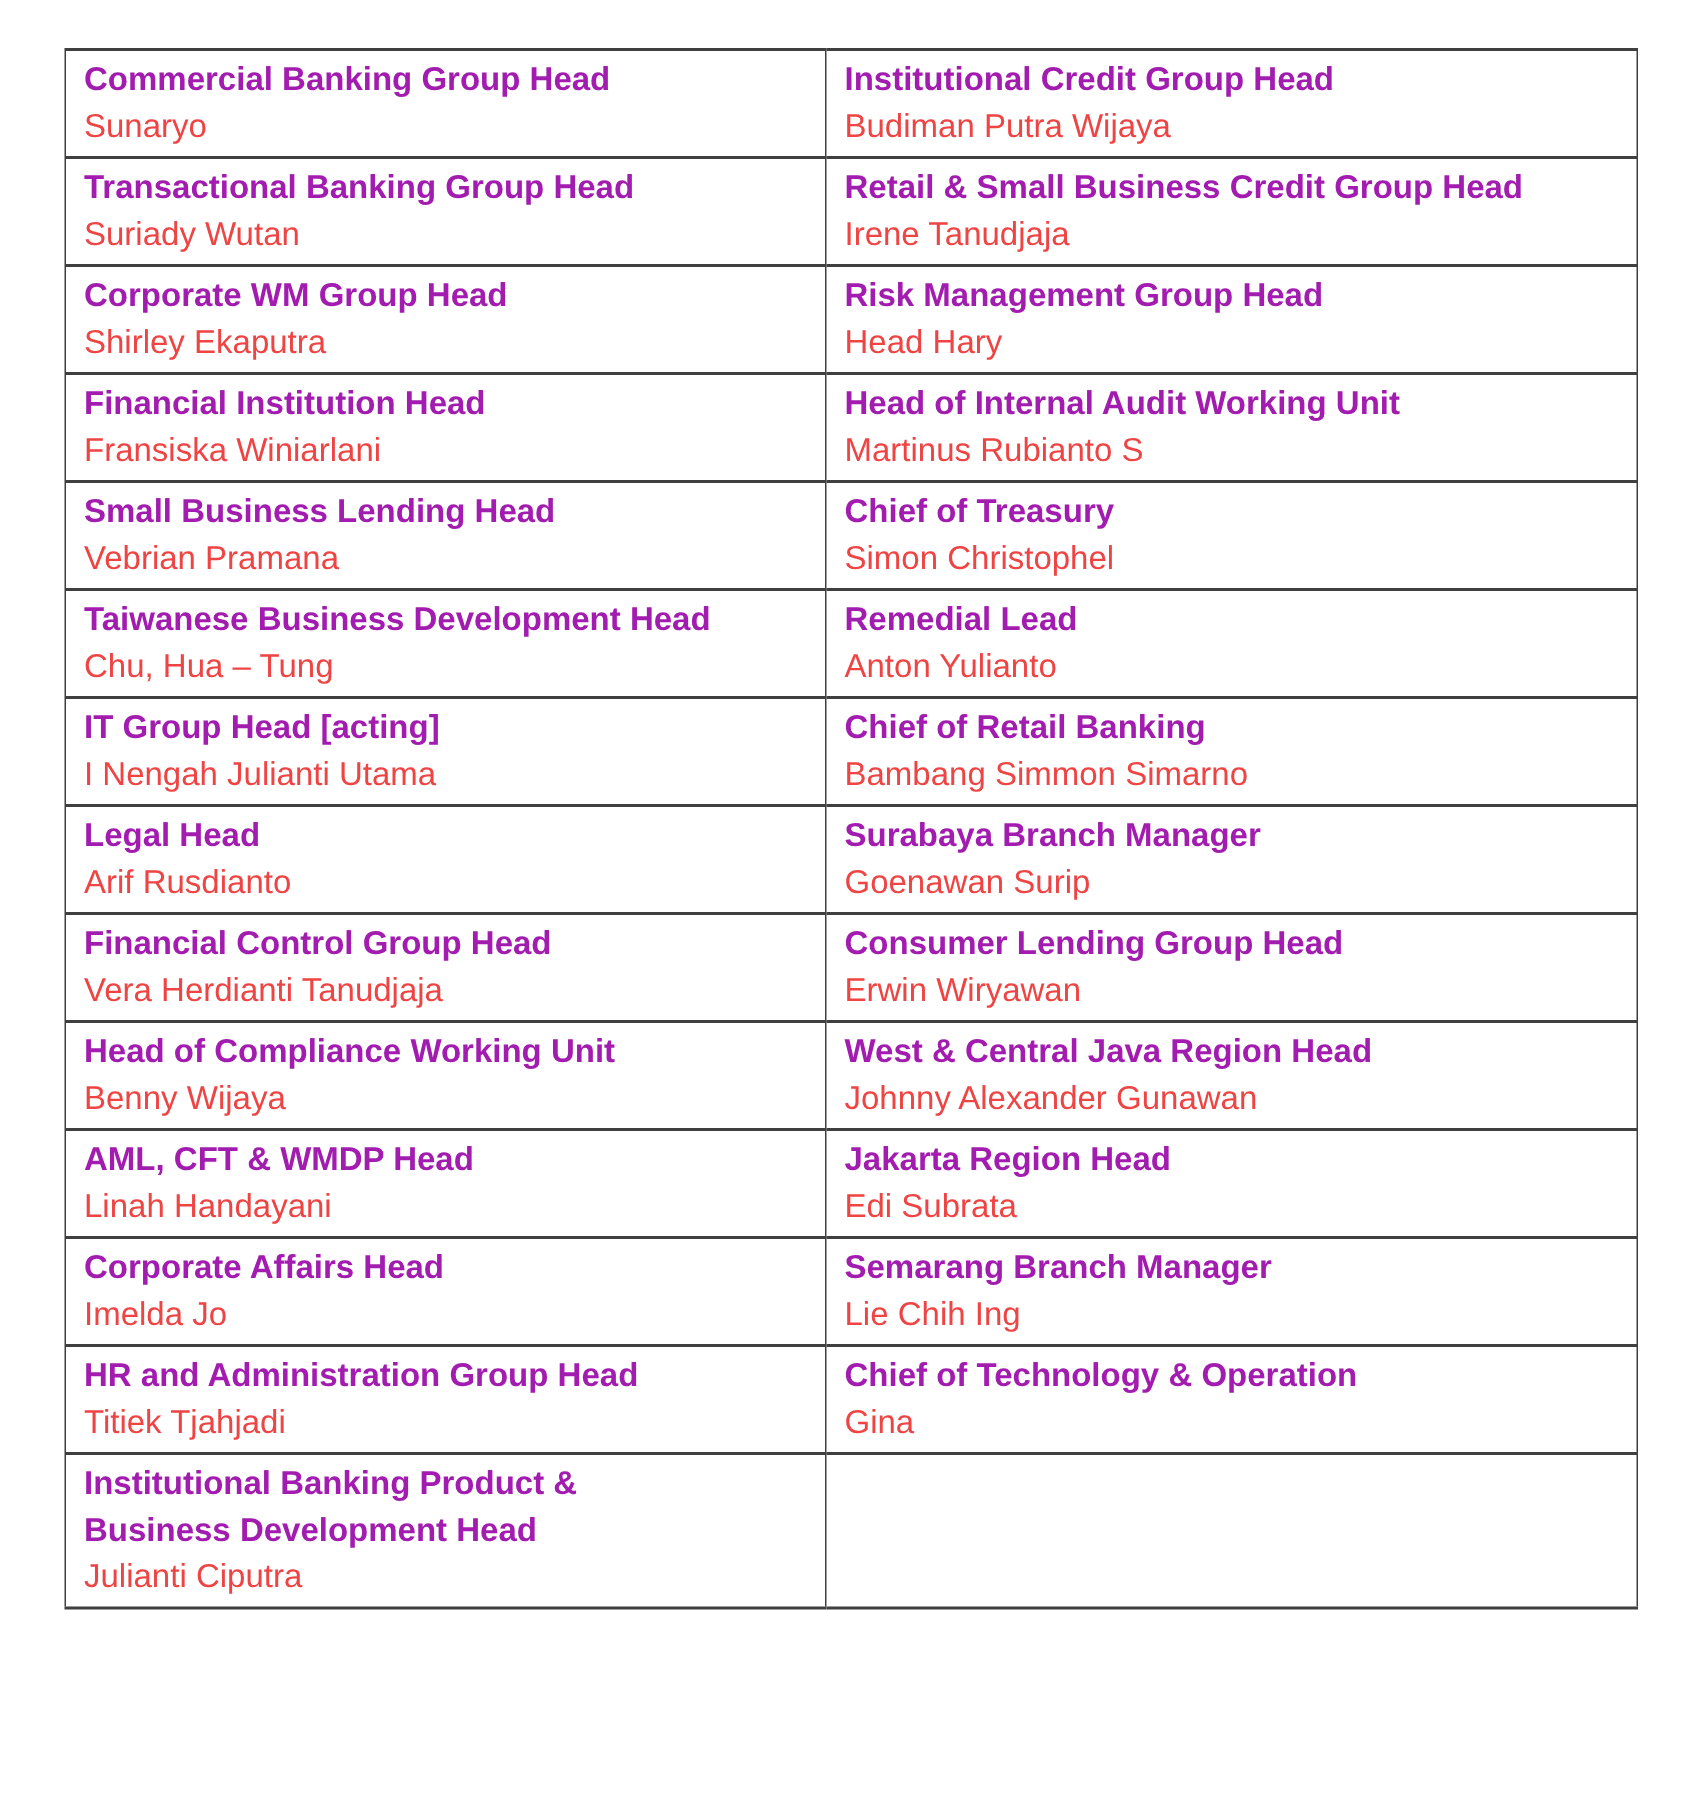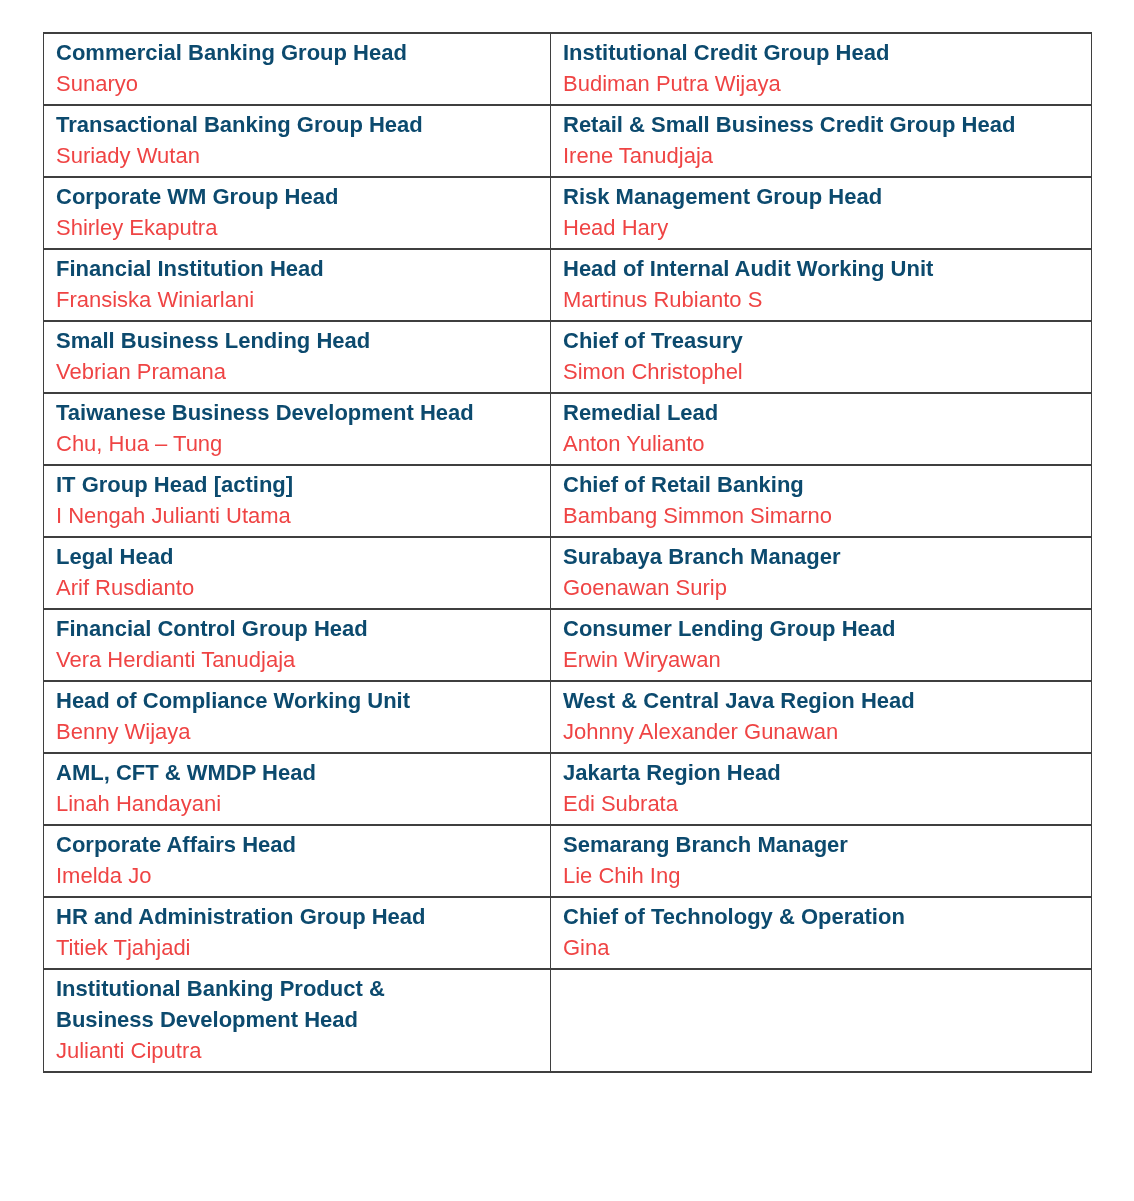--- a/index.html
+++ b/index.html
@@ -39,21 +39,21 @@
     border-bottom-width: 2px;
     vertical-align: top;
     padding: 3px 12px 5px 12px;
     font-size: 22px;
     line-height: 31px;
     box-sizing: border-box;
     overflow: hidden;
   }
   .cell-title {
     font-weight: bold;
-    color: #0c4a6e;
+    color: #a21caf;
     white-space: pre-line;
   }
   .cell-name {
     font-weight: normal;
     color: #ef4444;
   }
 </style>
 </head>
 <body>
 

